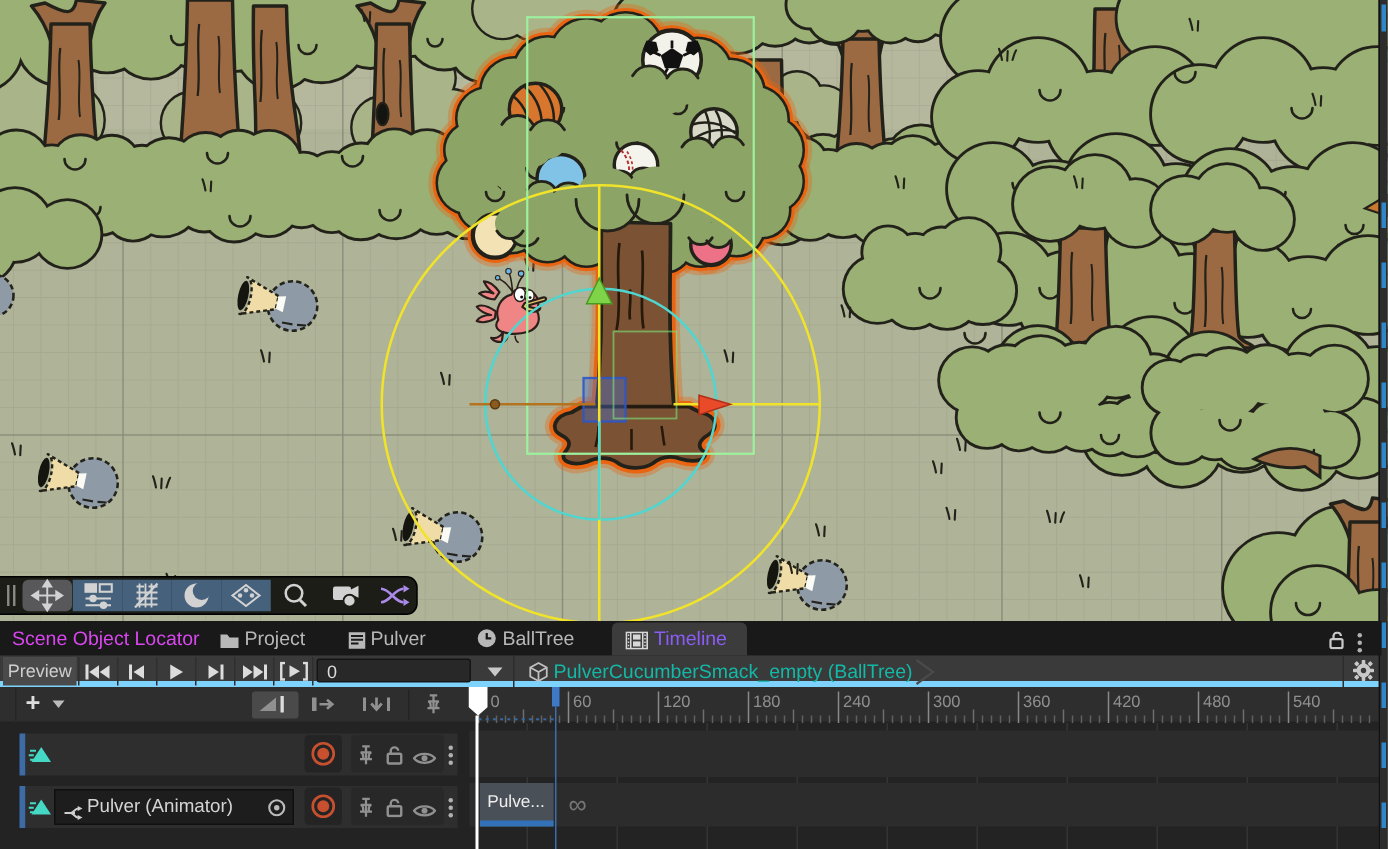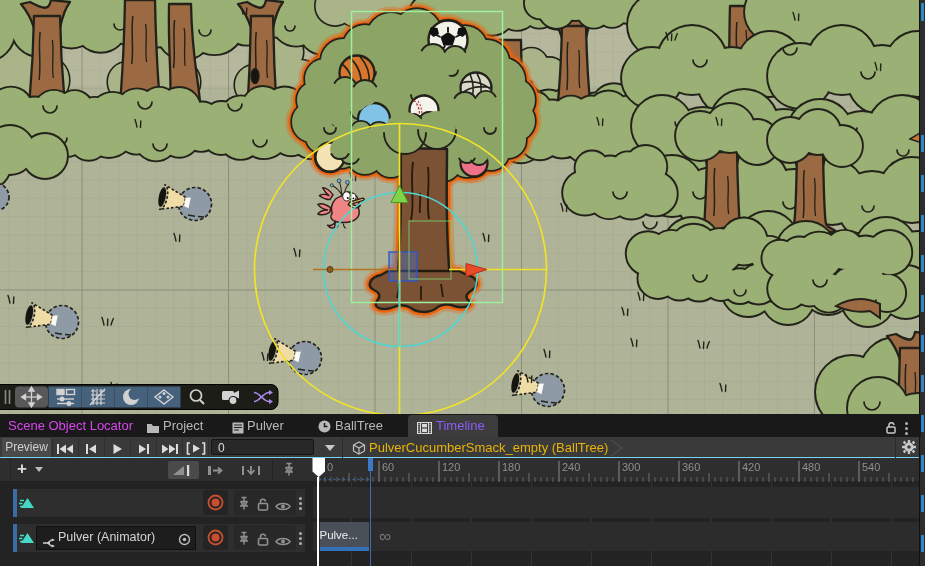--- a/index.html
+++ b/index.html
@@ -1114,21 +1114,21 @@
           <rect x="5" y="6.6" width="5" height="3.4" fill="#d8d8d8"></rect>
         </svg></div>
   <div class="abs" style="left:436px;top:4px;font-size:13px;color:#8b5cf6">Timeline</div>
   <div class="abs" style="left:886px;top:6px"><svg width="11" height="12" viewBox="0 0 11 12" style="">
           <rect x="1" y="5" width="8" height="6" rx="1" fill="none" stroke="#c8c8c8" stroke-width="1.5"></rect>
           <path d="M 3 5 v -1.5 a 2.5 2.5 0 0 1 5 -0.5" fill="none" stroke="#c8c8c8" stroke-width="1.5"></path>
         </svg></div>
   <div class="abs" style="left:905px;top:6px"><div style="display:inline-block;width:3px"><div style="width:3px;height:3px;border-radius:50%;background:#b0b0b0;margin:2px 0"></div><div style="width:3px;height:3px;border-radius:50%;background:#b0b0b0;margin:2px 0"></div><div style="width:3px;height:3px;border-radius:50%;background:#b0b0b0;margin:2px 0"></div></div></div>
 </div>
 
-<div class="abs" style="left:0;top:437px;width:919px;height:21px;background:#3a3a3a;border-bottom:1px solid #7dd3fc;box-sizing:border-box">
+<div class="abs" style="left:0;top:437px;width:919px;height:21px;background:#3a3a3a;border-bottom:4px solid #7dd3fc;box-sizing:border-box">
   <div class="abs" style="left:2px;top:1px;width:49px;height:19px;background:#4a4a4a;color:#cfcfcf;font-size:12px;text-align:center;line-height:19px">Preview</div>
   <div class="abs" style="left:52px;top:1px;width:1px;height:19px;background:#2f2f2f"></div>
       <div class="abs" style="left:78px;top:1px;width:1px;height:19px;background:#2f2f2f"></div>
       <div class="abs" style="left:104px;top:1px;width:1px;height:19px;background:#2f2f2f"></div>
       <div class="abs" style="left:130px;top:1px;width:1px;height:19px;background:#2f2f2f"></div>
       <div class="abs" style="left:156px;top:1px;width:1px;height:19px;background:#2f2f2f"></div>
       <div class="abs" style="left:182px;top:1px;width:1px;height:19px;background:#2f2f2f"></div>
       <div class="abs" style="left:208px;top:1px;width:1px;height:19px;background:#2f2f2f"></div>
   <div class="abs" style="left:56px;top:4px"><svg width="18" height="12" viewBox="0 0 18 12" style="">
           <rect x="1" y="1" width="2" height="10" fill="#dcdcdc"></rect>
@@ -1155,21 +1155,21 @@
         </svg></div>
   <div class="abs" style="left:211px;top:2px;width:103px;height:16px;background:#282828;border:1px solid #151515;border-radius:2px;color:#ddd;font-size:12px;line-height:16px;padding-left:6px;box-sizing:border-box">0</div>
   <div class="abs" style="left:325px;top:8px;width:0;height:0;border-left:5.5px solid transparent;border-right:5.5px solid transparent;border-top:6px solid #c8c8c8"></div>
   <div class="abs" style="left:342px;top:0;width:1px;height:21px;background:#2c2c2c"></div>
   <div class="abs" style="left:352px;top:4px"><svg width="14" height="14" viewBox="0 0 14 14" style="">
           <g fill="none" stroke="#c0c0c0" stroke-width="1.2">
             <path d="M 7 1 L 12.5 4 V 10 L 7 13 L 1.5 10 V 4 Z"></path>
             <path d="M 1.5 4 L 7 7 L 12.5 4 M 7 7 V 13"></path>
           </g>
         </svg></div>
-  <div class="abs" style="left:369px;top:3px;font-size:13px;color:#eab308">PulverCucumberSmack_empty (BallTree)</div>
+  <div class="abs" style="left:369px;top:3px;font-size:13px;color:#14b8a6">PulverCucumberSmack_empty (BallTree)</div>
   <svg class="abs" style="left:610px;top:2px" width="16" height="18" viewBox="0 0 16 18">
         <path d="M 1 1 L 12 9 L 1 17" stroke="#4a4a4a" stroke-width="1.5" fill="none"></path>
       </svg>
   <div class="abs" style="left:895px;top:0;width:1px;height:21px;background:#2c2c2c"></div>
   <div class="abs" style="left:902px;top:3px"><svg width="14" height="14" viewBox="0 0 14 14" style="">
           <g fill="#c8c8c8">
             <circle cx="7" cy="7" r="4.6"></circle>
             <rect x="5.8" y="0" width="2.4" height="3" rx="0.5"></rect>
             <rect x="5.8" y="11" width="2.4" height="3" rx="0.5"></rect>
             <rect x="0" y="5.8" width="3" height="2.4" rx="0.5"></rect>
@@ -1329,21 +1329,21 @@
         <div style="position:absolute;left:218px;top:0;width:1px;height:84px;background:#343434"></div>
         <div style="position:absolute;left:278px;top:0;width:1px;height:84px;background:#343434"></div>
         <div style="position:absolute;left:338px;top:0;width:1px;height:84px;background:#343434"></div>
         <div style="position:absolute;left:398px;top:0;width:1px;height:84px;background:#343434"></div>
         <div style="position:absolute;left:458px;top:0;width:1px;height:84px;background:#343434"></div>
         <div style="position:absolute;left:518px;top:0;width:1px;height:84px;background:#343434"></div>
         <div style="position:absolute;left:578px;top:0;width:1px;height:84px;background:#343434"></div>
     <div class="abs" style="left:0;top:4.5px;width:606px;height:31.5px;background:#2c2c2c"></div>
     <div class="abs" style="left:0;top:40px;width:606px;height:29px;background:#2c2c2c"></div>
     <div class="abs" style="left:6.5px;top:40px;width:49px;height:29px;background:#4a5058">
-      <div style="position:absolute;left:0;top:7px;width:49px;text-align:left;font-size:11.5px;color:#eee">Pulve...</div>
+      <div style="position:absolute;left:0;top:7px;width:49px;text-align:center;font-size:11.5px;color:#eee">Pulve...</div>
       <div style="position:absolute;left:0;bottom:0;width:49px;height:4px;background:#3372b8"></div>
     </div>
     <div class="abs" style="left:66px;top:45px;font-size:17px;color:#777">∞</div>
   </div>
 
 <div style="position:absolute;left:0;top:7px;width:312px;height:28px">
  <div style="position:absolute;left:13px;top:0;width:4px;height:28px;background:#3d6ba6"></div>
  <div style="position:absolute;left:17px;top:0;width:288px;height:28px;background:#2e2e2e"></div>
  <div style="position:absolute;left:19px;top:7px"><svg width="16" height="14" viewBox="0 0 16 14" style="">
             <path d="M 8.5 2 L 15 12 H 2 Z" fill="#45d9c5"></path>

